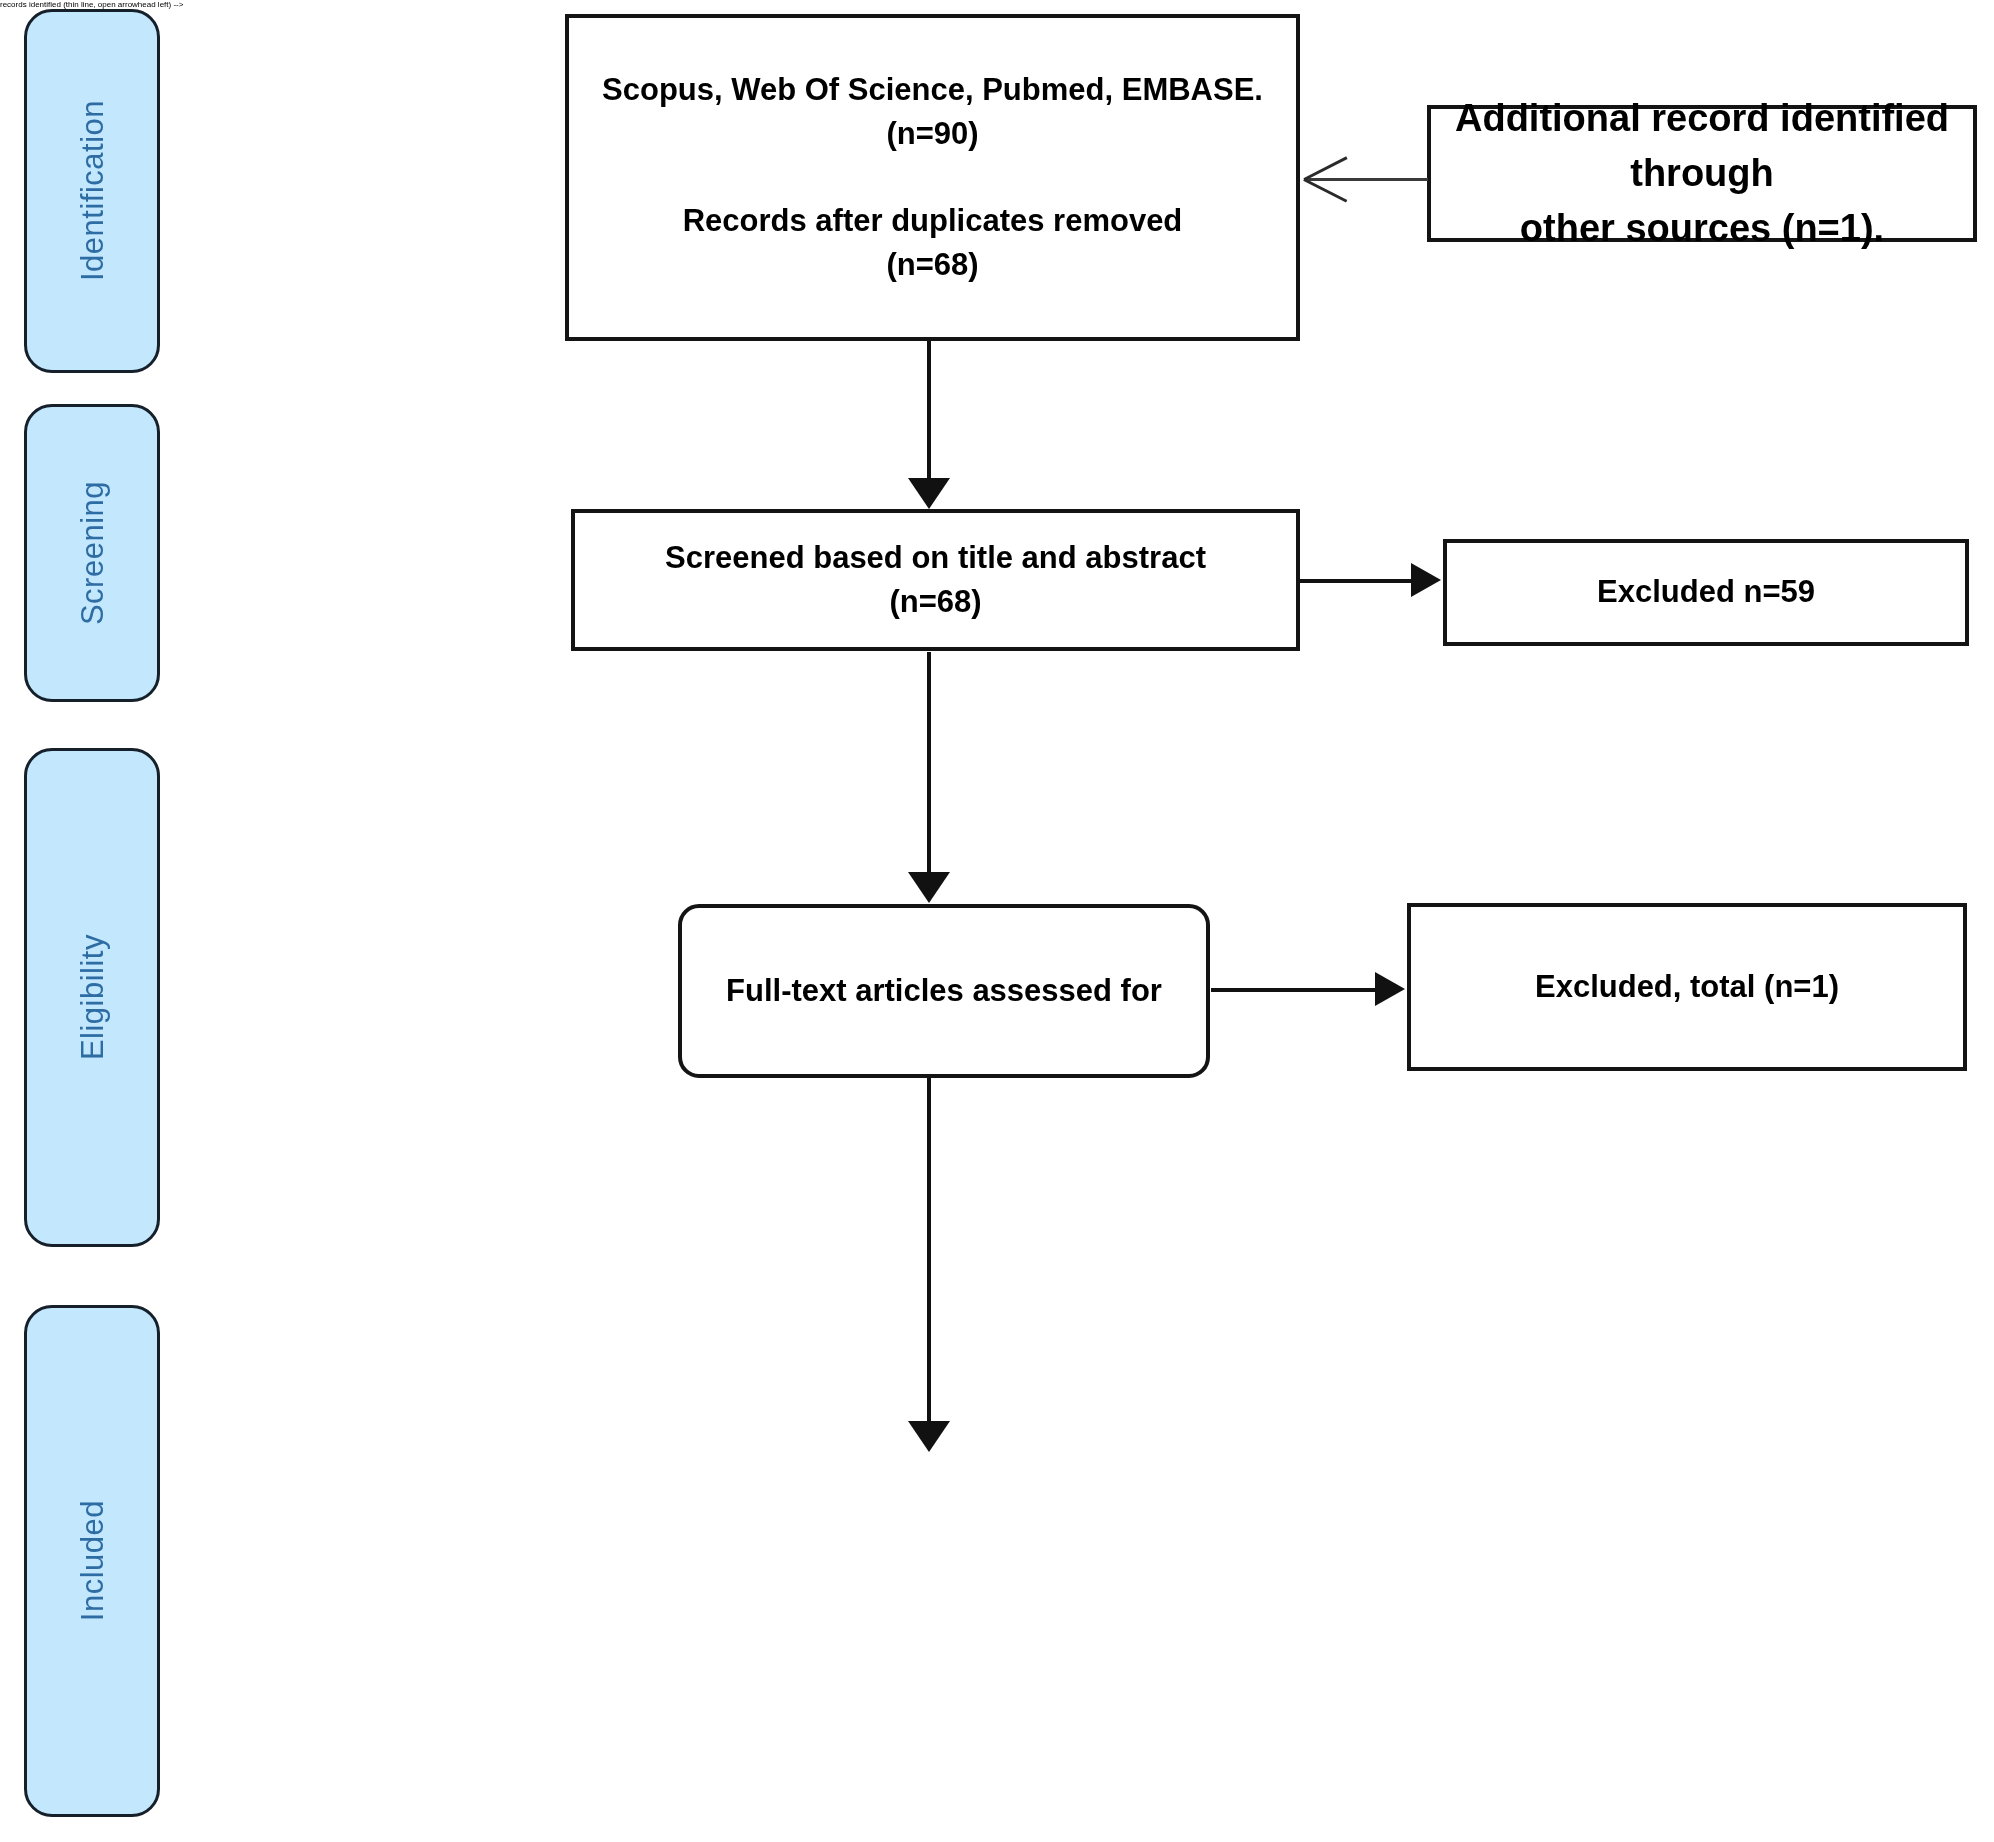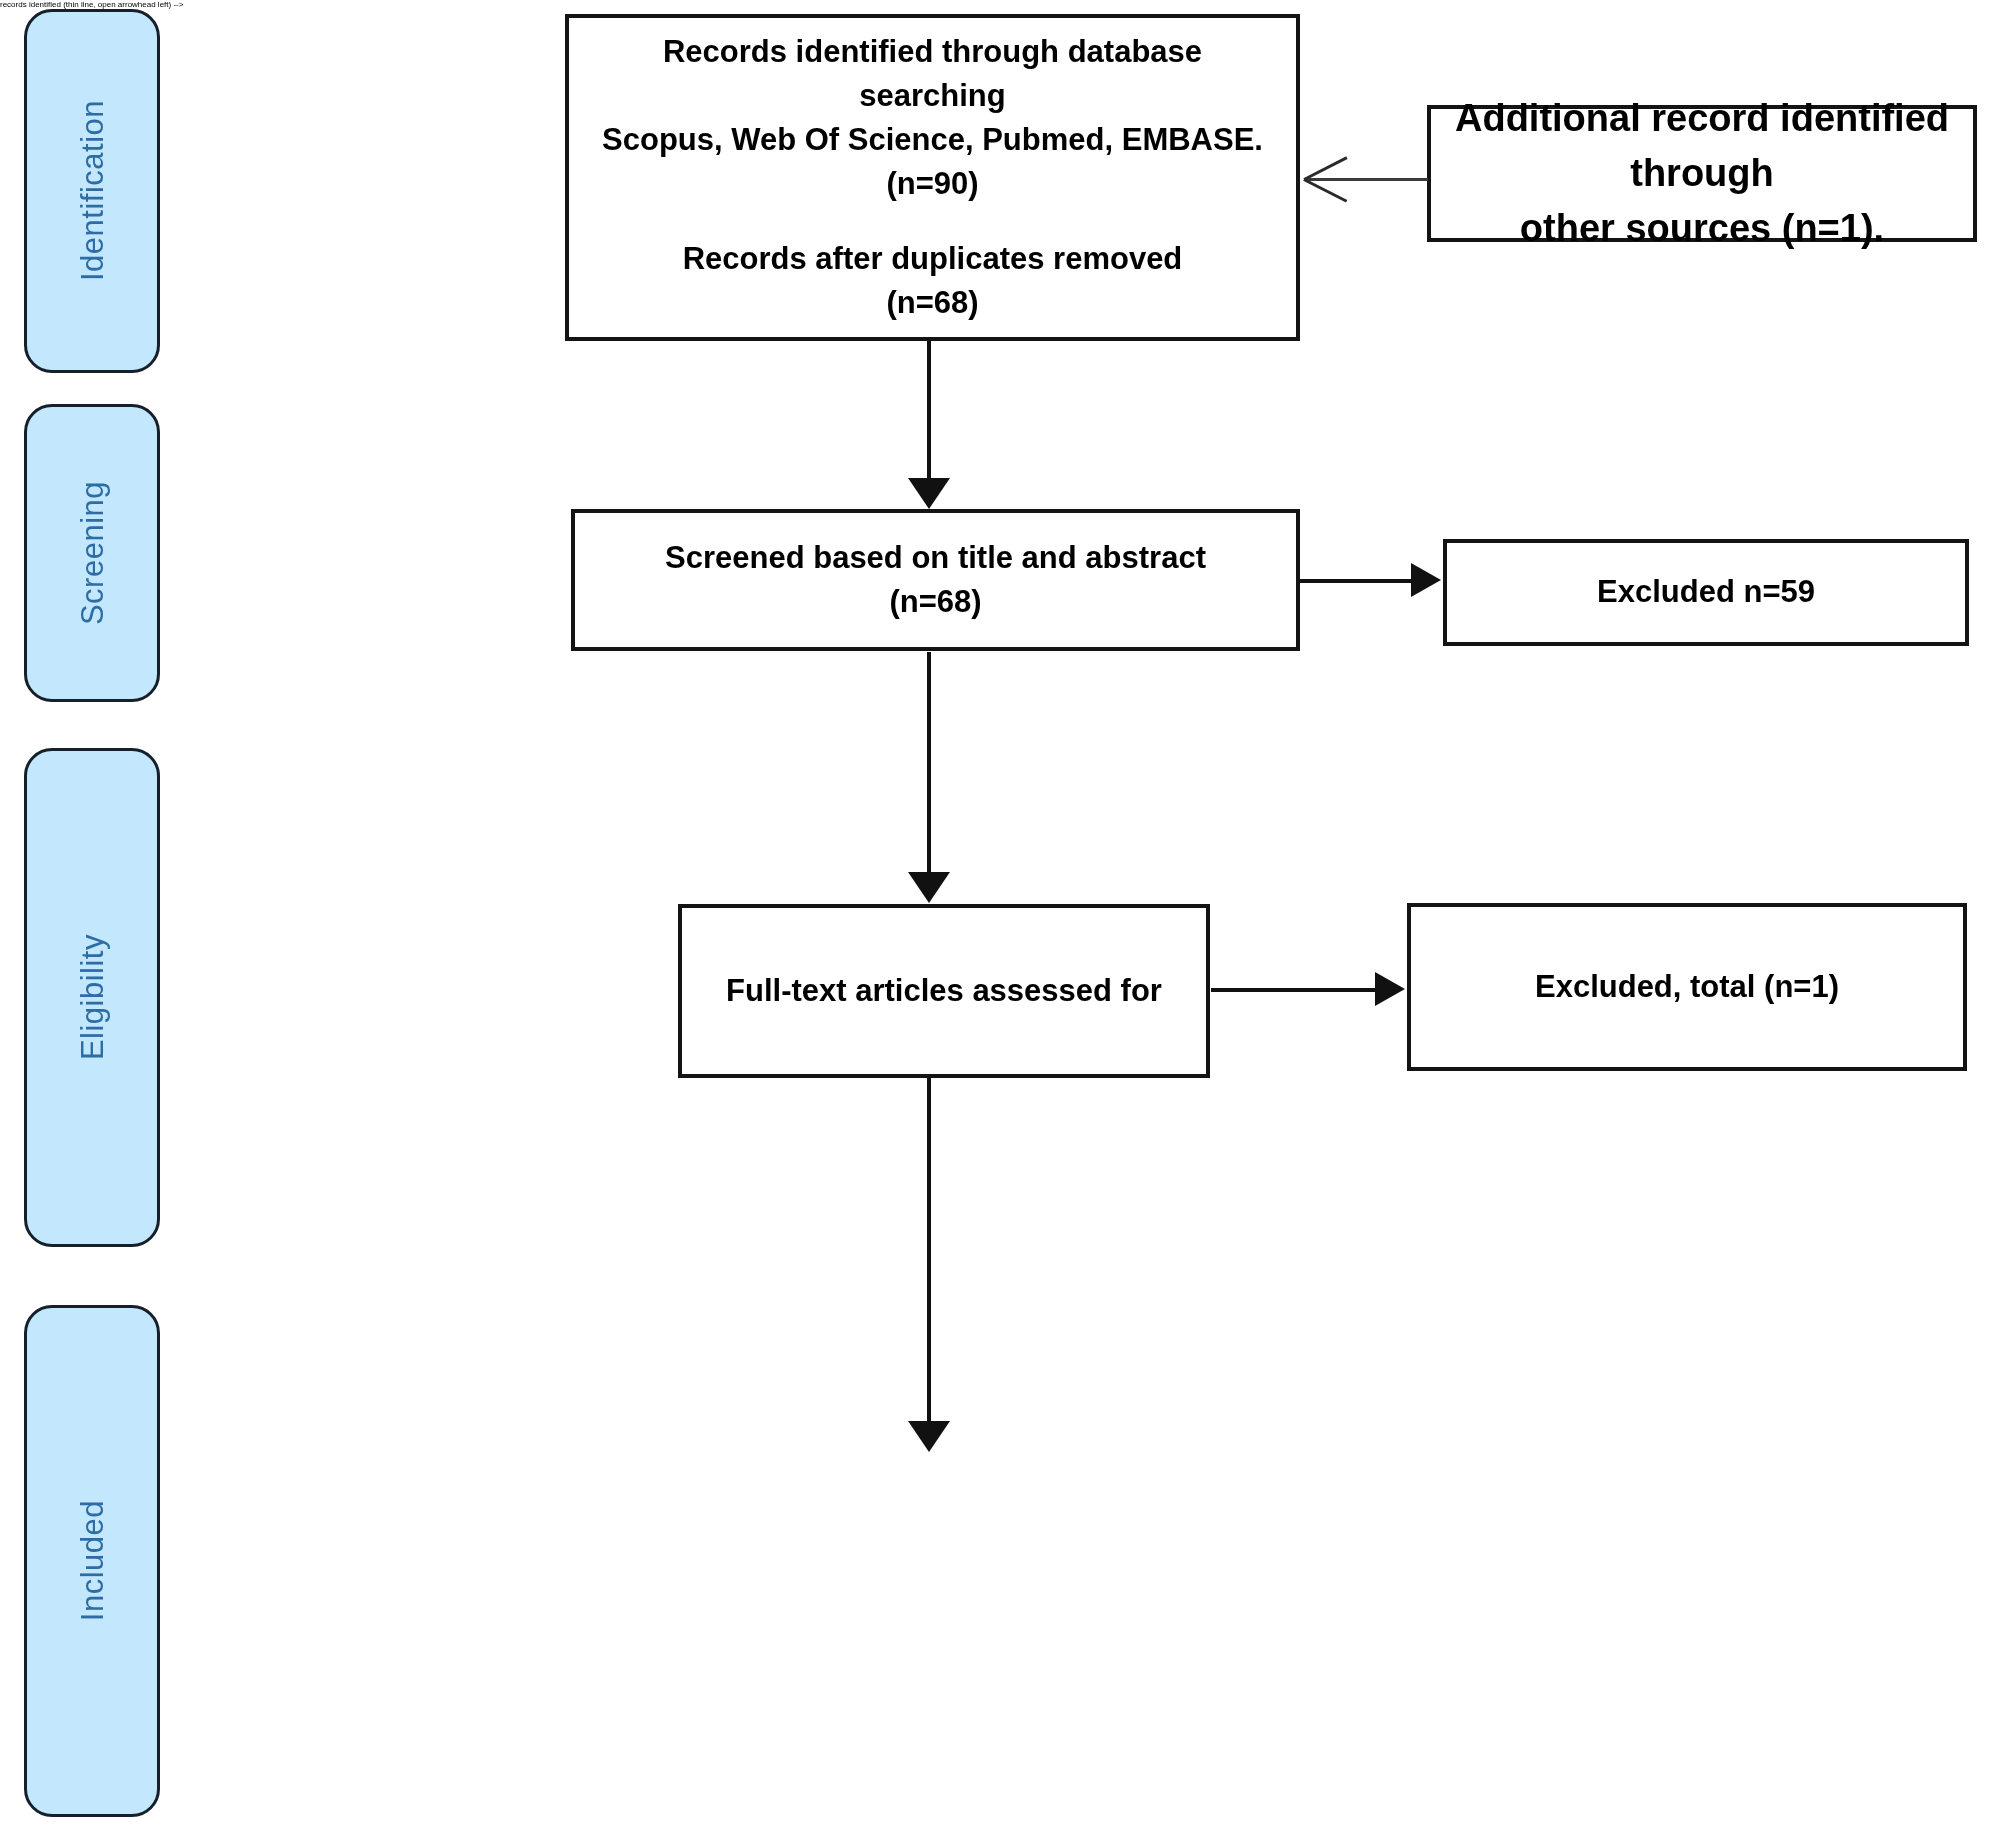--- a/index.html
+++ b/index.html
@@ -97,21 +97,20 @@
   <div class="stage-pill" style="left:24px;top:748px;width:136px;height:499px;">
     <span class="stage-label">Eligibility</span>
   </div>
 
   <div class="stage-pill" style="left:24px;top:1305px;width:136px;height:512px;">
     <span class="stage-label">Included</span>
   </div>
 
   
   <div class="flow-box" style="left:565px;top:14px;width:735px;height:327px;padding:12px 17px;">
-    <span class="line fs-big">Records identified through database searching</span>
     <span class="line fs-big">Scopus, Web Of Science, Pubmed, EMBASE.</span>
     <span class="line fs-big">(n=90)</span>
     <span class="gap-block"></span>
     <span class="line fs-big">Records after duplicates removed</span>
     <span class="line fs-big">(n=68)</span>
   </div>
 
   
   <div class="flow-box" style="left:1427px;top:105px;width:550px;height:137px;padding:5px 20px;">
     <span class="line fs-mid">Additional record identified through</span>
@@ -142,21 +141,21 @@
   
   <div class="flow-box" style="left:1443px;top:539px;width:526px;height:107px;padding:2px 4px;">
     <span class="line fs-big">Excluded n=59</span>
   </div>
 
   
   <div class="v-line" style="left:927px;top:652px;height:223px;"></div>
   <div class="arrow-down" style="left:908px;top:872px;"></div>
 
   
-  <div class="flow-box" style="left:678px;top:904px;width:532px;height:174px;padding:3px 20px;">
+  <div class="flow-box" style="left:678px;top:904px;width:532px;height:174px;padding:3px 20px;border-radius:21px;">
     <span class="line fs-big">Full-text articles assessed for</span>
   </div>
 
   
   <div class="h-line" style="left:1211px;top:988px;width:166px;"></div>
   <div class="arrow-right" style="left:1375px;top:972px;"></div>
 
   
   <div class="flow-box" style="left:1407px;top:903px;width:560px;height:168px;padding:21px 10px;">
     <span class="line fs-big">Excluded, total (n=1)</span>

